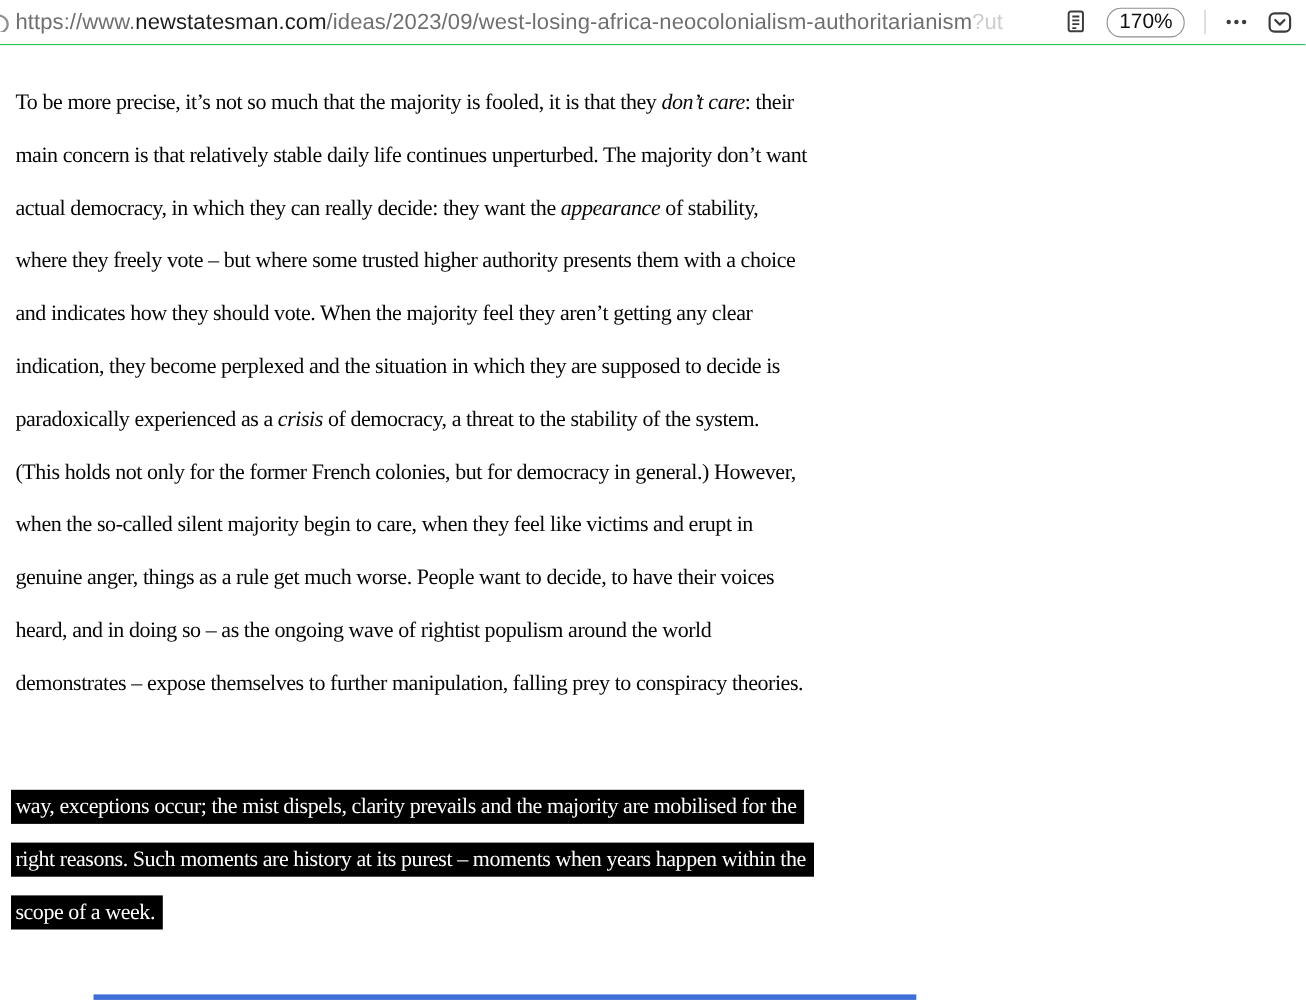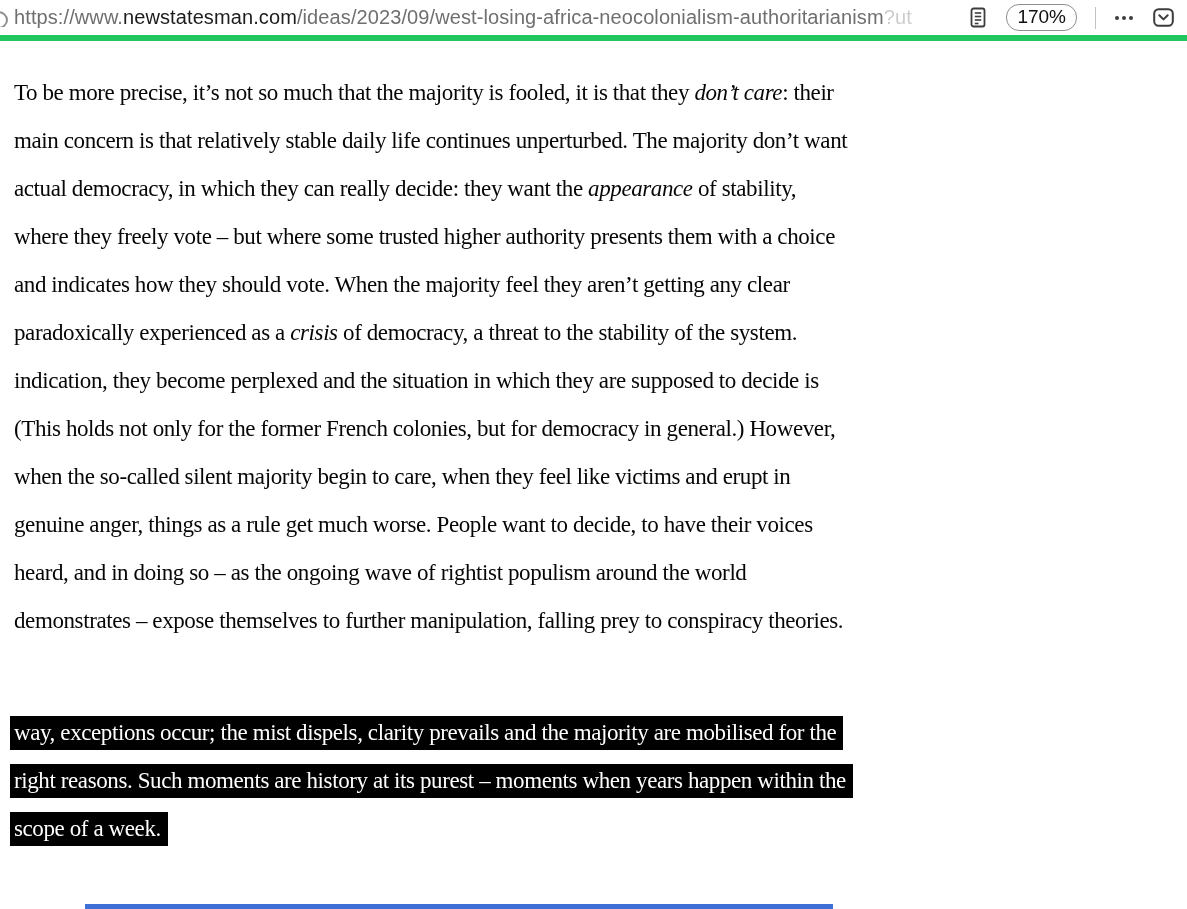--- a/index.html
+++ b/index.html
@@ -3,21 +3,21 @@
 <meta charset="utf-8">
 <style>
   html,body{margin:0;padding:0;}
   body{
     width:1187px;height:909px;overflow:hidden;background:#ffffff;
     font-family:"Liberation Sans", sans-serif;position:relative;
   }
   
   .toolbar{
     height:41px;display:flex;align-items:center;background:#fff;
-    border-bottom:6px solid #22c55e;box-sizing:border-box;padding:0 12px 0 0;
+    border-bottom:1px solid #22c55e;box-sizing:border-box;padding:0 12px 0 0;
   }
   .partial-icon{
     width:14px;height:18px;overflow:hidden;position:relative;flex:0 0 auto;
   }
   .partial-icon::before{
     content:"";position:absolute;left:-12px;top:2px;width:16px;height:14px;
     border:2px solid #8f8f8f;border-radius:50%;
   }
   .url-text{
     flex:1 1 auto;min-width:0;overflow:hidden;white-space:nowrap;
@@ -31,21 +31,21 @@
     border:1.5px solid #8f8f8f;border-radius:13px;padding:1px 10px 2px;
     font-size:19px;color:#0f0f0f;white-space:nowrap;
   }
   .divider{width:1px;height:22px;background:#c2c2c2;}
   .dots{display:flex;gap:3px;align-items:center;padding:4px 1px;}
   .dots i{width:4px;height:4px;border-radius:50%;background:#3d3d3d;display:block;}
   
   .article{
     position:absolute;left:14px;top:41px;right:18px;
     font-family:"Liberation Serif", serif;
-    font-size:23px;line-height:48px;letter-spacing:-0.4px;color:#060606;
+    font-size:20px;line-height:48px;letter-spacing:-0.4px;color:#060606;
   }
   .para{margin-top:28px;}
   .para.hl{margin-top:64px;}
   .line{white-space:nowrap;height:48px;}
   .line em{font-style:italic;}
   .hl .sel{
     background:var(--highlight-bg,#000);color:var(--highlight-fg,#fff);
     padding:4px 7px 5px 4px;margin-left:-4px;
     -webkit-box-decoration-break:clone;box-decoration-break:clone;
   }
@@ -88,22 +88,22 @@
   </div>
 </div>
 
 <div class="article">
     <div class="para">
       <div class="line"><span>To be more precise, it’s not so much that the majority is fooled, it is that they </span><em>don’t care</em><span>: their</span></div>
       <div class="line"><span>main concern is that relatively stable daily life continues unperturbed. The majority don’t want</span></div>
       <div class="line"><span>actual democracy, in which they can really decide: they want the </span><em>appearance</em><span> of stability,</span></div>
       <div class="line"><span>where they freely vote – but where some trusted higher authority presents them with a choice</span></div>
       <div class="line"><span>and indicates how they should vote. When the majority feel they aren’t getting any clear</span></div>
+      <div class="line"><span>indication, they become perplexed and the situation in which they are supposed to decide is</span></div>
       <div class="line"><span>paradoxically experienced as a </span><em>crisis</em><span> of democracy, a threat to the stability of the system.</span></div>
-      <div class="line"><span>indication, they become perplexed and the situation in which they are supposed to decide is</span></div>
       <div class="line"><span>(This holds not only for the former French colonies, but for democracy in general.) However,</span></div>
       <div class="line"><span>when the so-called silent majority begin to care, when they feel like victims and erupt in</span></div>
       <div class="line"><span>genuine anger, things as a rule get much worse. People want to decide, to have their voices</span></div>
       <div class="line"><span>heard, and in doing so – as the ongoing wave of rightist populism around the world</span></div>
       <div class="line"><span>demonstrates – expose themselves to further manipulation, falling prey to conspiracy theories.</span></div>
     </div>
     <div class="para hl">
       <div class="line"><span class="sel"><span>way, exceptions occur; the mist dispels, clarity prevails and the majority are mobilised for the</span></span></div>
       <div class="line"><span class="sel"><span>right reasons. Such moments are history at its purest – moments when years happen within the</span></span></div>
       <div class="line"><span class="sel"><span>scope of a week.</span></span></div>

